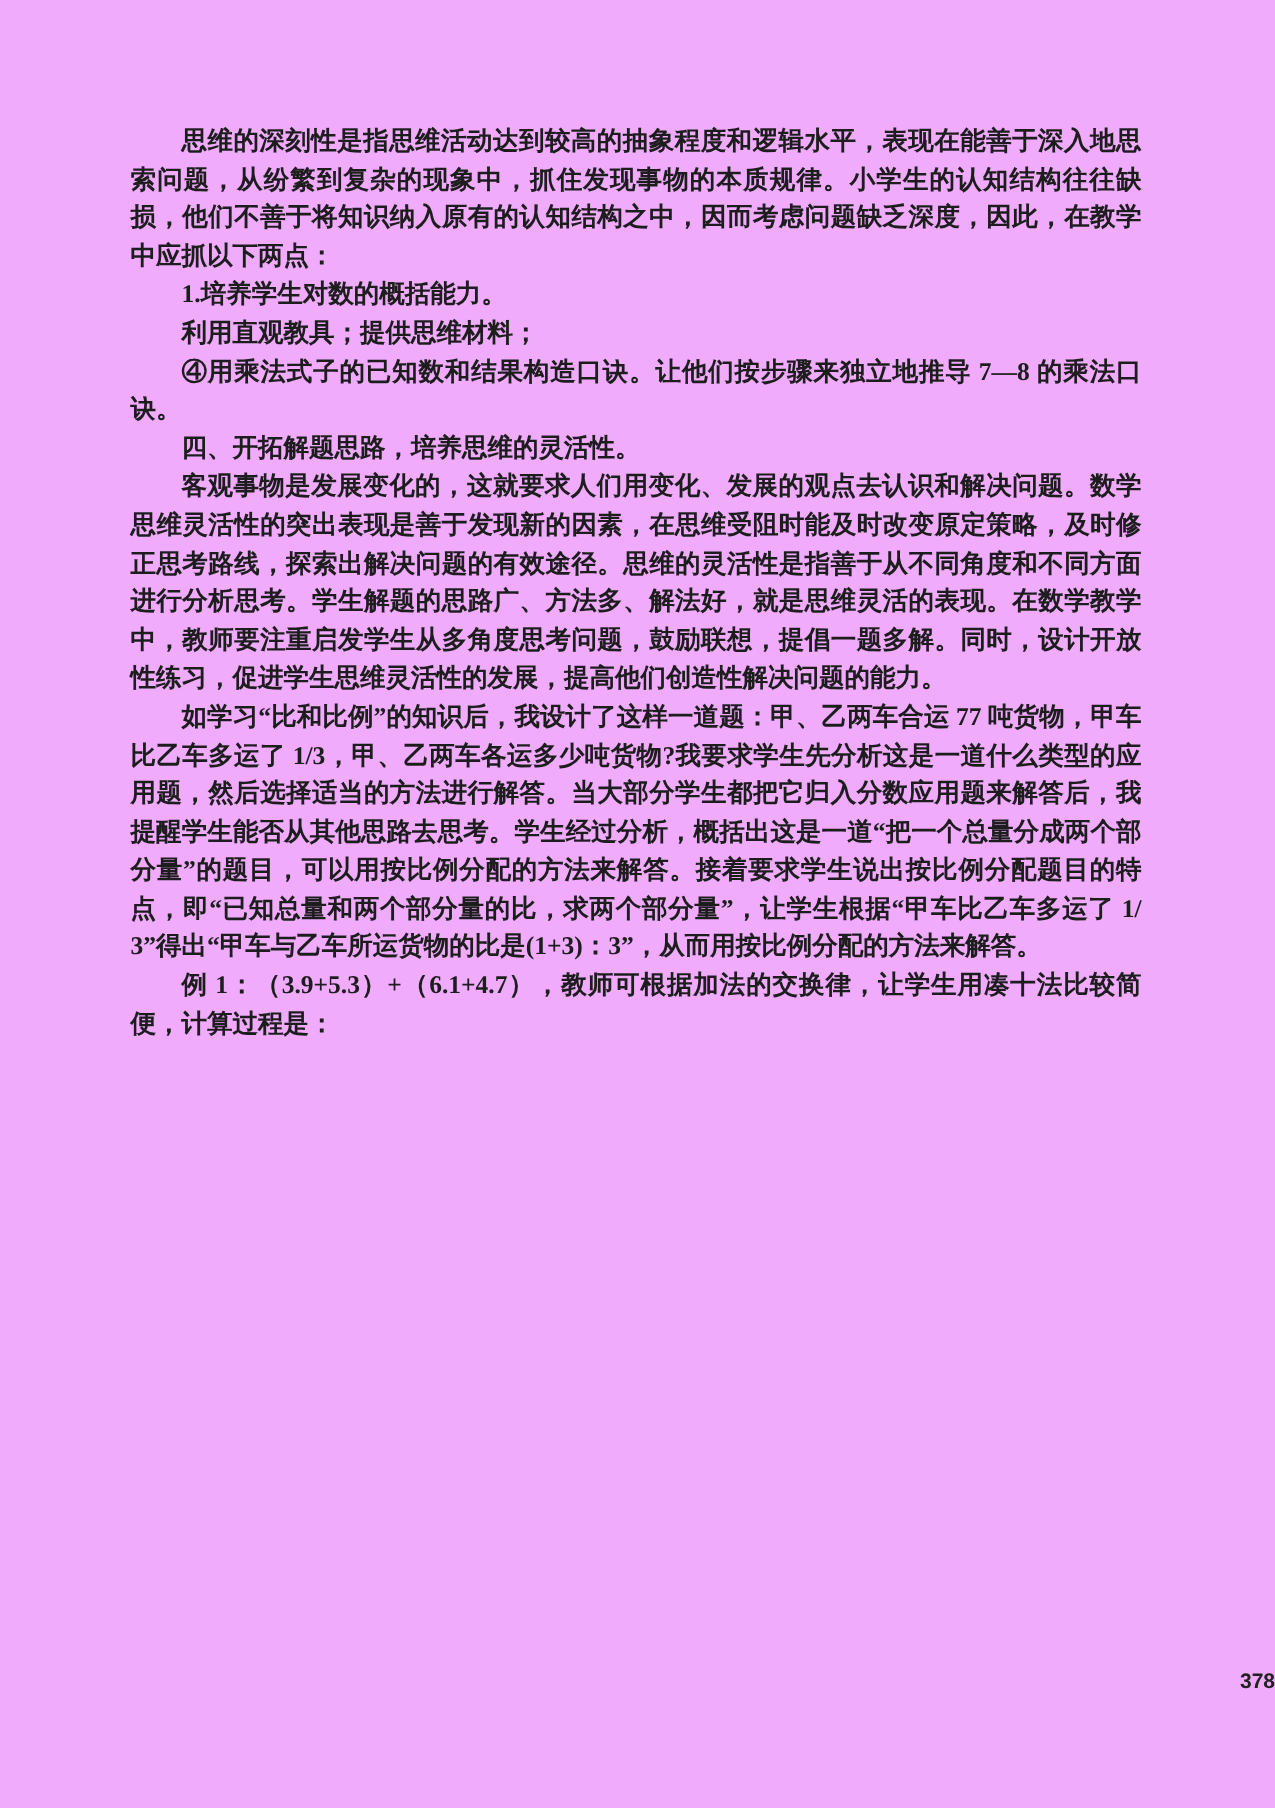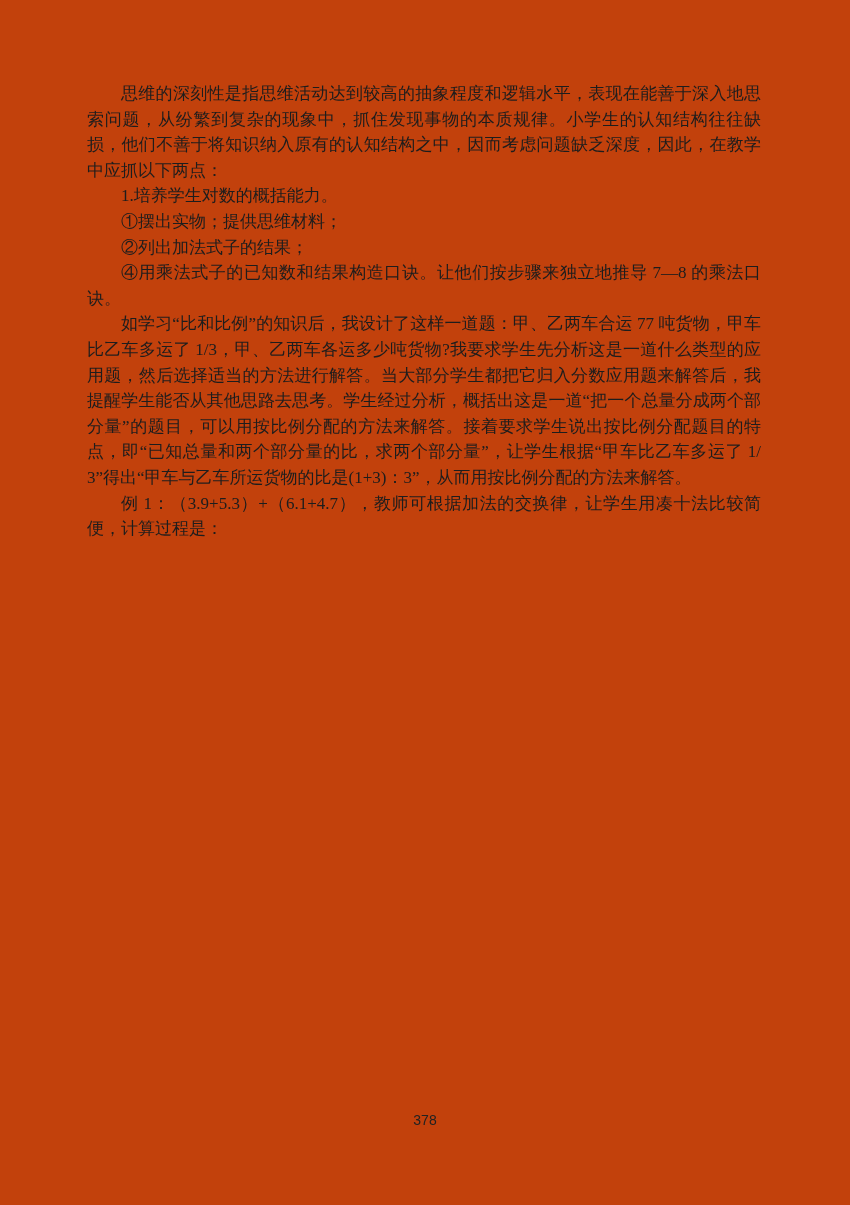--- a/index.html
+++ b/index.html
@@ -9,21 +9,22 @@
   }
   body {
     width: 850px;
     height: 1205px;
     position: relative;
     overflow: hidden;
   }
   .doc-page {
     position: absolute;
     inset: 0;
-    background: #c2410c;
+    background: #f0abfc;
+    font-weight: bold;
   }
   .doc-content {
     position: absolute;
     left: 87px;
     top: 81px;
     width: 674px;
     font-family: "Liberation Serif", "DejaVu Serif", serif;
     font-size: 17px;
     line-height: 25.6px;
     color: #1d1d1d;
@@ -34,33 +35,34 @@
     margin: 0;
     padding: 0;
     text-indent: 2em;
     word-break: break-all;
   }
   .page-number {
     position: absolute;
     top: 1112px;
     left: 0;
     width: 100%;
-    text-align: center;
+    text-align: right;
     font-family: "Liberation Sans", "DejaVu Sans", sans-serif;
     font-size: 14px;
     color: #222222;
   }
 </style>
 </head>
 <body>
 
 <div class="doc-page">
   <div class="doc-content">
     <p>思维的深刻性是指思维活动达到较高的抽象程度和逻辑水平，表现在能善于深入地思索问题，从纷繁到复杂的现象中，抓住发现事物的本质规律。小学生的认知结构往往缺损，他们不善于将知识纳入原有的认知结构之中，因而考虑问题缺乏深度，因此，在教学中应抓以下两点：</p>
     <p>1.培养学生对数的概括能力。</p>
-    <p>①摆出实物；提供思维材料；</p>
-    <p>②列出加法式子的结果；</p>
+    <p>利用直观教具；提供思维材料；</p>
     <p>④用乘法式子的已知数和结果构造口诀。让他们按步骤来独立地推导 7—8 的乘法口诀。</p>
+    <p>四、开拓解题思路，培养思维的灵活性。</p>
+    <p>客观事物是发展变化的，这就要求人们用变化、发展的观点去认识和解决问题。数学思维灵活性的突出表现是善于发现新的因素，在思维受阻时能及时改变原定策略，及时修正思考路线，探索出解决问题的有效途径。思维的灵活性是指善于从不同角度和不同方面进行分析思考。学生解题的思路广、方法多、解法好，就是思维灵活的表现。在数学教学中，教师要注重启发学生从多角度思考问题，鼓励联想，提倡一题多解。同时，设计开放性练习，促进学生思维灵活性的发展，提高他们创造性解决问题的能力。</p>
     <p>如学习“比和比例”的知识后，我设计了这样一道题：甲、乙两车合运 77 吨货物，甲车比乙车多运了 1/3，甲、乙两车各运多少吨货物?我要求学生先分析这是一道什么类型的应用题，然后选择适当的方法进行解答。当大部分学生都把它归入分数应用题来解答后，我提醒学生能否从其他思路去思考。学生经过分析，概括出这是一道“把一个总量分成两个部分量”的题目，可以用按比例分配的方法来解答。接着要求学生说出按比例分配题目的特点，即“已知总量和两个部分量的比，求两个部分量”，让学生根据“甲车比乙车多运了 1/3”得出“甲车与乙车所运货物的比是(1+3)：3”，从而用按比例分配的方法来解答。</p>
     <p>例 1：（3.9+5.3）+（6.1+4.7），教师可根据加法的交换律，让学生用凑十法比较简便，计算过程是：</p>
   </div>
   <div class="page-number">378</div>
 </div>
 
 </body></html>

